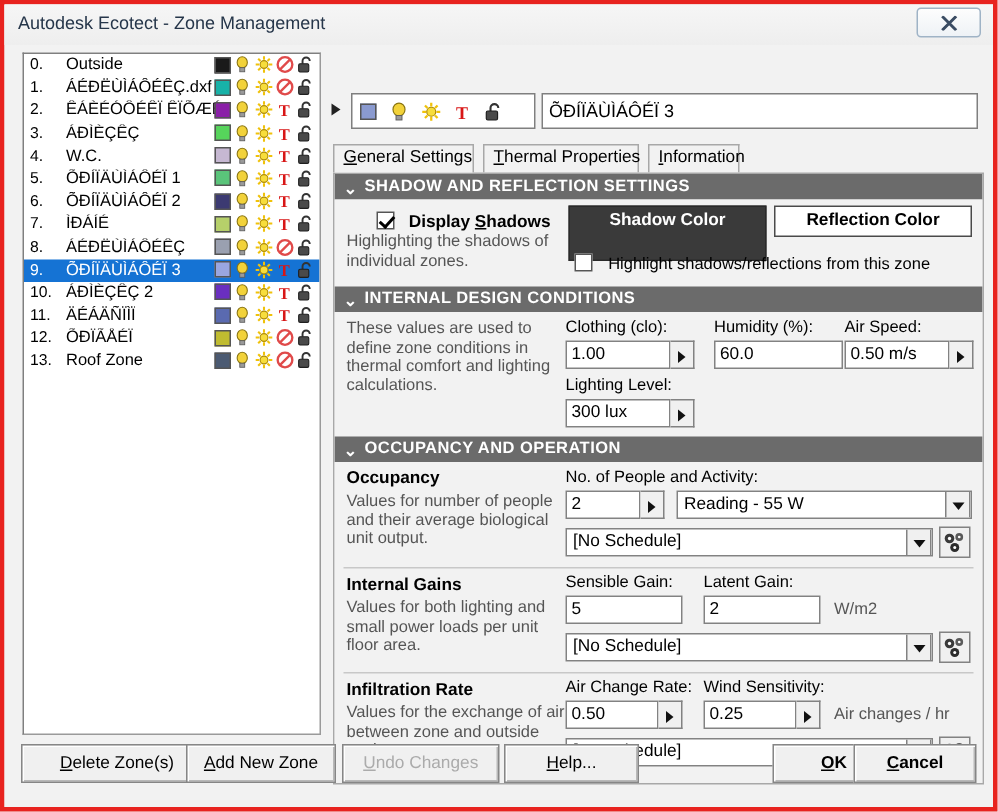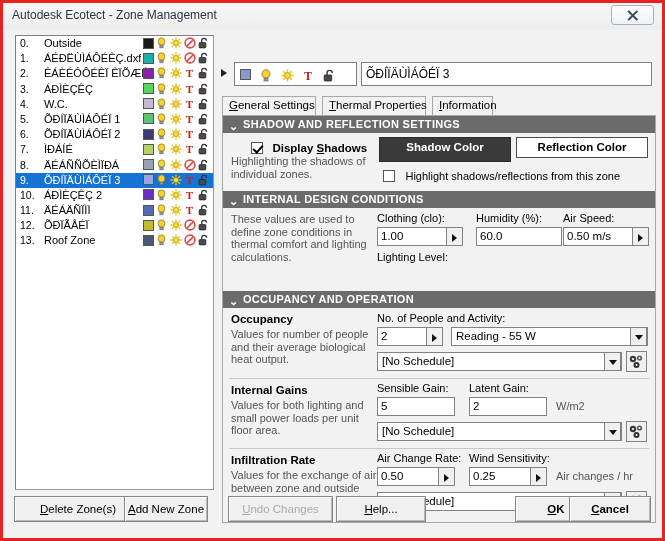--- a/index.html
+++ b/index.html
@@ -541,21 +541,21 @@
                   <text x="6" y="11" font-family="Liberation Serif, serif" font-size="12" font-weight="bold" fill="#d81616" text-anchor="middle">T</text>
                 </svg></span>
               <span class="ic"><svg width="12" height="12" viewBox="0 0 13 13">
                   <path d="M4,6 V4 a2.6,2.6 0 0 1 5.2,0" fill="none" stroke="#333" stroke-width="1.4"></path>
                   <rect x="1.2" y="6" width="7.3" height="5.8" rx="1" fill="#4a4a4a" stroke="#1f1f1f" stroke-width="0.8"></rect>
                 </svg></span>
             </span>
           </div>
           <div class="zone-row">
             <span class="zone-index">8.</span>
-            <span class="zone-label">ÄÉÁÑÑÕÈÌÏÐÁ</span>
+            <span class="zone-label">ÁÉÐËÙÌÁÔÉÊÇ</span>
             <span class="zone-icons">
               <span class="sw" style="background: rgb(154, 160, 176);"></span>
               <span class="ic"><svg width="11" height="12" viewBox="0 0 12 13">
                   <ellipse cx="6" cy="5" rx="3.7" ry="4.1" fill="#f2d23a" stroke="#8a7510" stroke-width="0.8"></ellipse>
                   <rect x="4.2" y="8.8" width="3.6" height="3" fill="#9a9a9a" stroke="#5a5a5a" stroke-width="0.6"></rect>
                 </svg></span>
               <span class="ic"><svg width="12" height="12" viewBox="0 0 13 13">
                   <g stroke="#f0c20a" stroke-width="1.5">
                     <path d="M6.5,0.5 V3 M6.5,10 V12.5 M0.5,6.5 H3 M10,6.5 H12.5 M2.3,2.3 L4,4 M9,9 L10.7,10.7 M10.7,2.3 L9,4 M4,9 L2.3,10.7"></path>
                   </g>
@@ -741,21 +741,21 @@
           <span class="chev">⌄</span>
           <span>SHADOW AND REFLECTION SETTINGS</span>
         </div>
         <div class="sect-body" style="height:58px;">
           <div style="position:absolute;left:8px;top:5px;padding-left:20px;">
             <span class="chk on" id="chk-display-shadows"></span>
             <span class="desc-title" style="margin-left:5px;">Display <u>S</u>hadows</span>
           </div>
           <div class="desc-text" style="position:absolute;left:8px;top:22px;width:148px;">Highlighting the shadows of individual zones.</div>
 
-          <div class="btn3d dark" style="position:absolute;left:156px;top:4px;width:132px;height:25px;line-height:19px;">Shadow Color</div>
+          <div class="btn3d dark" style="position:absolute;left:156px;top:4px;width:132px;height:37px;line-height:19px;">Shadow Color</div>
           <div class="btn3d light" style="position:absolute;left:293px;top:4px;width:132px;height:21px;line-height:19px;">Reflection Color</div>
 
           <div style="position:absolute;left:160px;top:33px;">
             <span class="chk" id="chk-highlight"></span>
             <span class="fld-label" style="margin-left:6px;">Highlight shadows/reflections from this zone</span>
           </div>
         </div>
 
         <div class="section-header">
           <span class="chev">⌄</span>
@@ -773,30 +773,34 @@
           <div class="fld-label" style="position:absolute;left:253px;top:4px;">Humidity (%):</div>
           <div class="txtfield" style="position:absolute;left:253px;top:19px;width:86px;">60.0</div>
 
           <div class="fld-label" style="position:absolute;left:340px;top:4px;">Air Speed:</div>
           <div style="position:absolute;left:340px;top:19px;display:flex;">
             <div class="txtfield" style="width:70px;">0.50 m/s</div>
             <div class="spin-btn"></div>
           </div>
 
           <div class="fld-label" style="position:absolute;left:154px;top:43px;">Lighting Level:</div>
+          <div style="position:absolute;left:154px;top:58px;display:flex;">
+            <div class="txtfield" style="width:70px;">300 lux</div>
+            <div class="spin-btn"></div>
+          </div>
         </div>
 
         <div class="section-header">
           <span class="chev">⌄</span>
           <span>OCCUPANCY AND OPERATION</span>
         </div>
         <div class="sect-body" style="height:216px;">
 
           <div class="desc-title" style="position:absolute;left:8px;top:5px;">Occupancy</div>
-          <div class="desc-text" style="position:absolute;left:8px;top:20px;width:152px;">Values for number of people and their average biological heat output.</div>
+          <div class="desc-text" style="position:absolute;left:8px;top:20px;width:152px;">Values for number of people and their average biological unit output.</div>
 
           <div class="fld-label" style="position:absolute;left:154px;top:4px;">No. of People and Activity:</div>
           <div style="position:absolute;left:154px;top:19px;display:flex;">
             <div class="txtfield" style="width:50px;">2</div>
             <div class="spin-btn"></div>
           </div>
           <div class="combo" style="position:absolute;left:228px;top:19px;width:197px;">
             <span>Reading  -  55 W</span>
             <span class="arrow"></span>
           </div>
@@ -876,21 +880,21 @@
                 <circle cx="9.5" cy="13" r="1" fill="#fff"></circle>
             </svg>
           </div>
         </div>
       </div>
 
       <div id="bottom-bar">
           <div class="bbtn" style="left: 8px; width: 128px;">
             <span><u>D</u>elete Zone(s)</span>
           </div>
-          <div class="bbtn" style="left: 118px; width: 84px;">
+          <div class="bbtn" style="left: 118px; width: 100px;">
             <span><u>A</u>dd New Zone</span>
           </div>
           <div class="bbtn dis" style="left: 222px; width: 105px;">
             <span><u>U</u>ndo Changes</span>
           </div>
           <div class="bbtn" style="left: 330px; width: 90px;">
             <span><u>H</u>elp...</span>
           </div>
           <div class="bbtn bold" style="left: 477px; width: 82px; margin-left: 32px;">
             <span><u>O</u>K</span>

